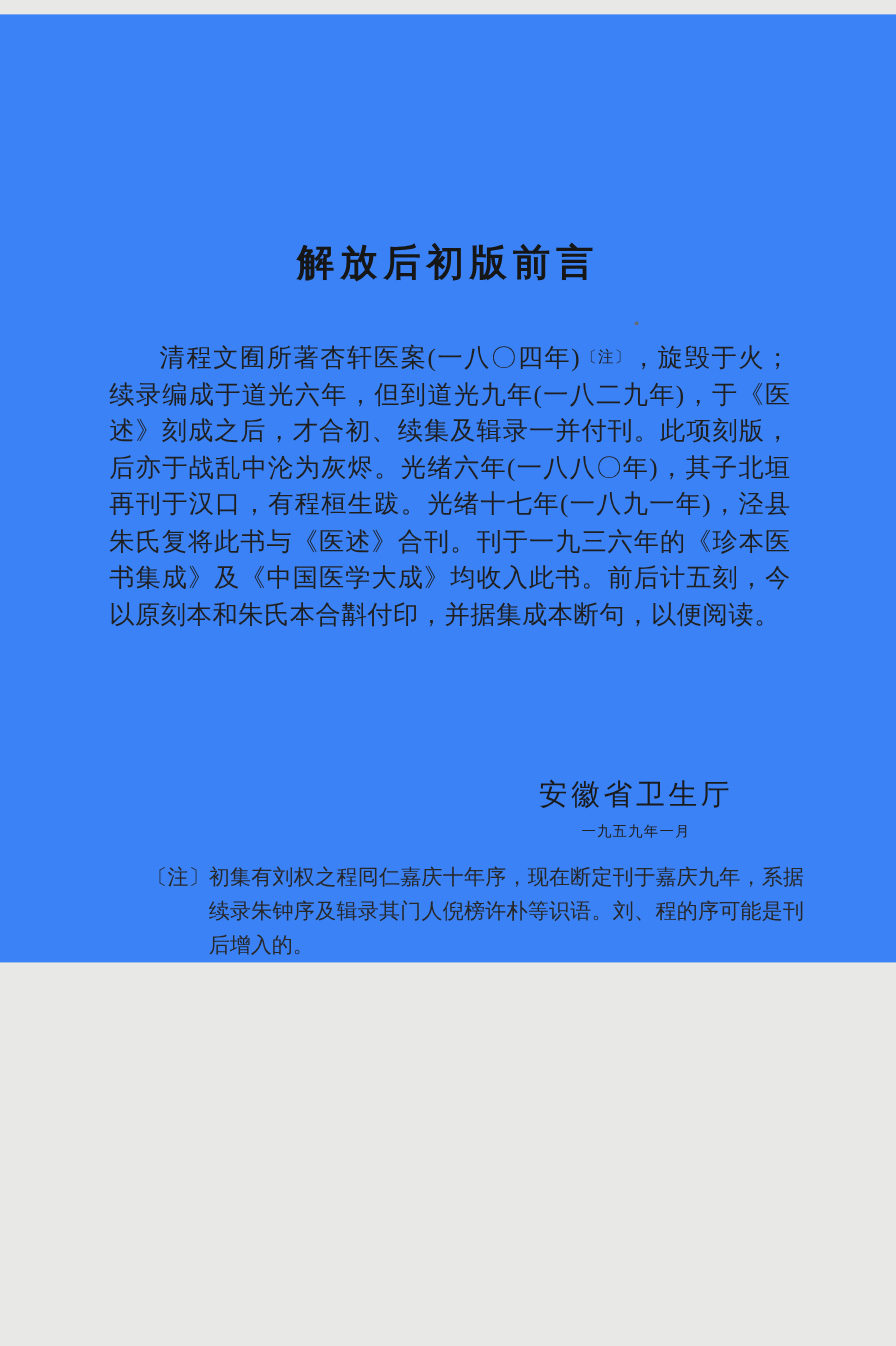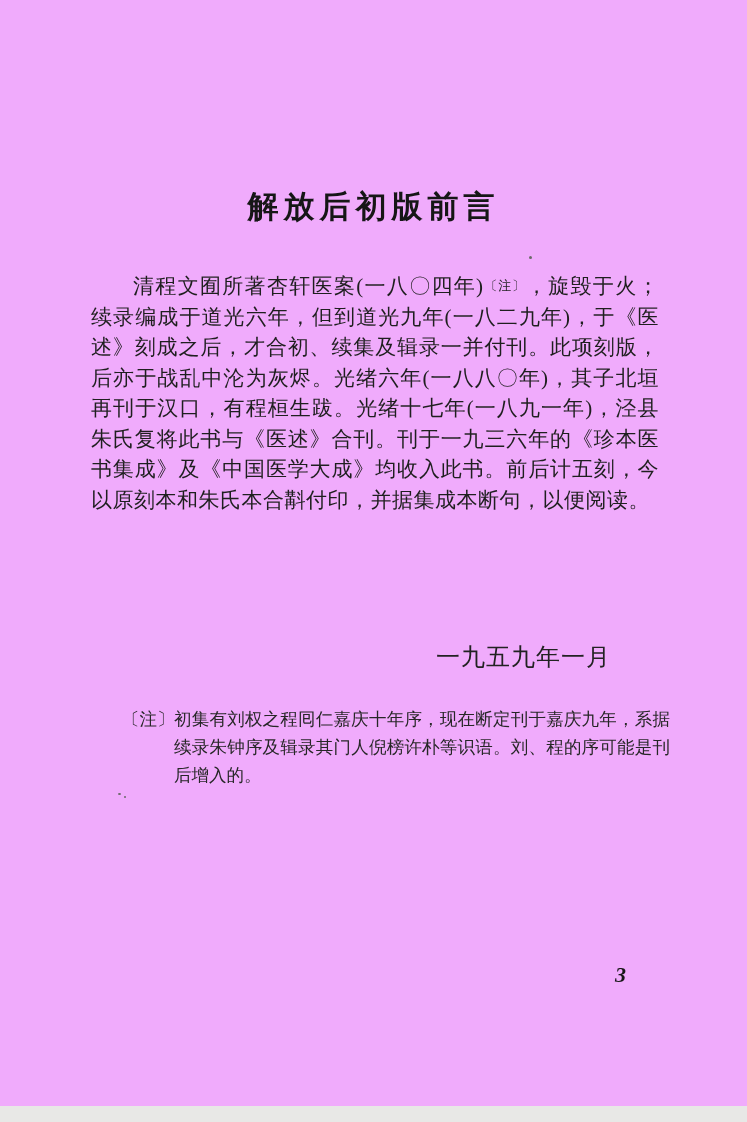--- a/index.html
+++ b/index.html
@@ -3,23 +3,23 @@
 <meta charset="utf-8">
 <style>
   html, body {
     margin: 0;
     padding: 0;
     background: #e8e8e6;
   }
   .page {
     position: relative;
     width: 747px;
-    height: 1106px;
-    margin: 0 auto;
-    background: #f0abfc;
+    height: 790px;
+    margin: 12px auto;
+    background: #3b82f6;
     overflow: hidden;
     font-family: "Liberation Serif", "DejaVu Serif", serif;
     color: #1f1f1f;
   }
   .title {
     position: absolute;
     top: 186px;
     left: 0;
     width: 100%;
     margin: 0;
@@ -55,21 +55,21 @@
     right: 136px;
     text-align: center;
   }
   .sig-name {
     font-size: 24px;
     letter-spacing: 3px;
     color: #1a1a1a;
   }
   .sig-date {
     margin-top: 7px;
-    font-size: 24px;
+    font-size: 12px;
     letter-spacing: 1px;
     color: #222;
   }
   .note {
     position: absolute;
     top: 705px;
     left: 122px;
     width: 548px;
     font-size: 17.5px;
     line-height: 28px;
@@ -109,20 +109,21 @@
 
 <div class="page">
 
   <h1 class="title">解放后初版前言</h1>
 
   <div class="body-text">
     <p class="para"><span>清程文囿所著杏轩医案(一八〇四年)</span><sup class="note-ref">〔注〕</sup><span>，旋毁于火；续录编成于道光六年，但到道光九年(一八二九年)，于《医述》刻成之后，才合初、续集及辑录一并付刊。此项刻版，后亦于战乱中沦为灰烬。光绪六年(一八八〇年)，其子北垣再刊于汉口，有程桓生跋。光绪十七年(一八九一年)，泾县朱氏复将此书与《医述》合刊。刊于一九三六年的《珍本医书集成》及《中国医学大成》均收入此书。前后计五刻，今以原刻本和朱氏本合斠付印，并据集成本断句，以便阅读。</span></p>
   </div>
 
   <div class="sig-block">
+    <div class="sig-name">安徽省卫生厅</div>
     <div class="sig-date">一九五九年一月</div>
   </div>
 
   <div class="note">
     <span class="note-label">〔注〕</span>
     <span class="note-text">初集有刘权之程囘仁嘉庆十年序，现在断定刊于嘉庆九年，系据续录朱钟序及辑录其门人倪榜许朴等识语。刘、程的序可能是刊后增入的。</span>
   </div>
 
   <div class="pageno">3</div>
 

